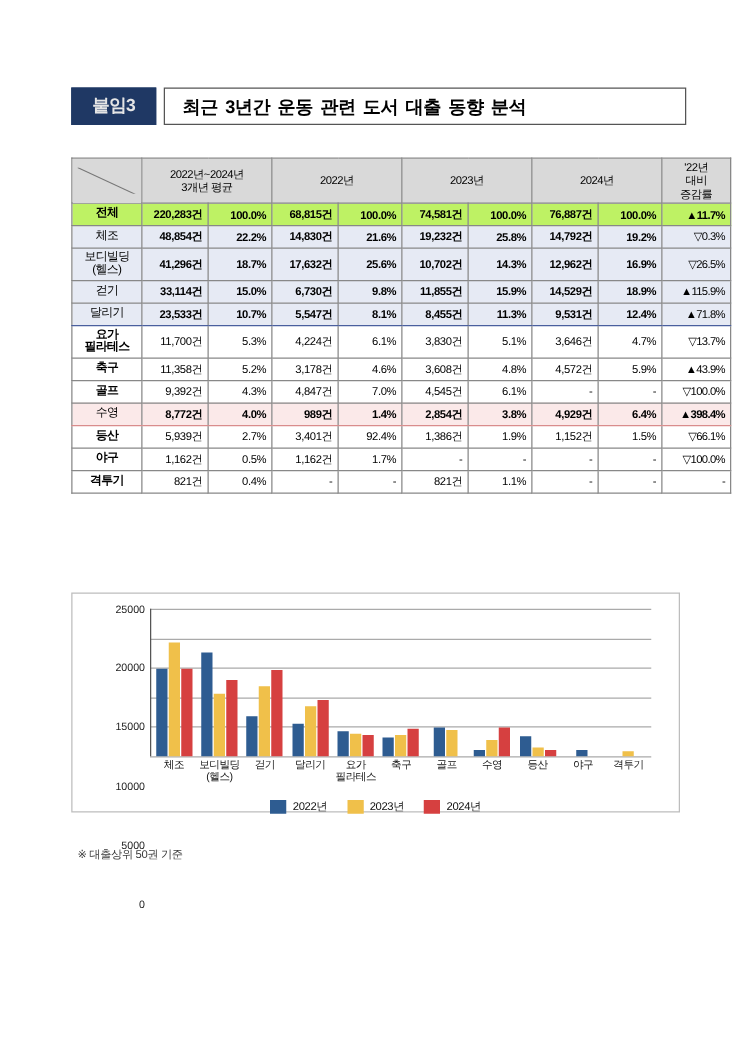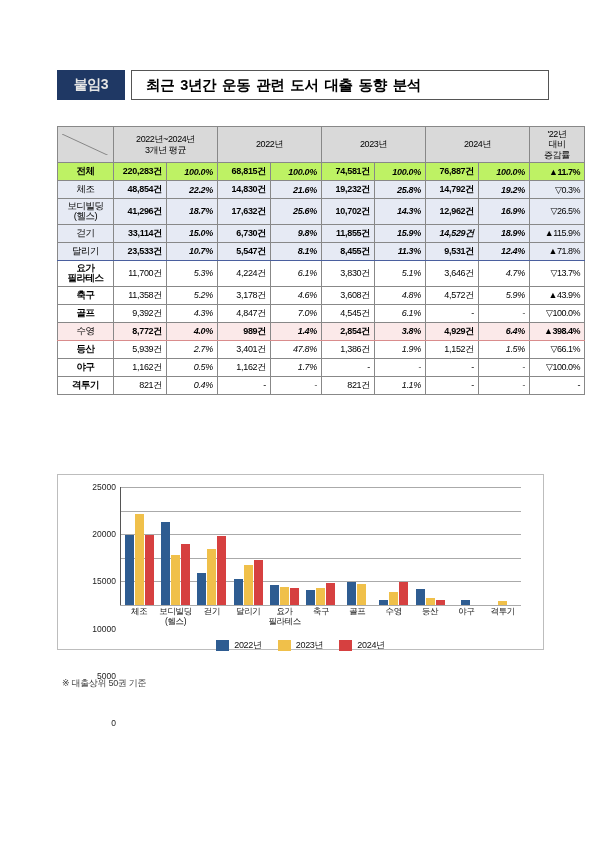--- a/index.html
+++ b/index.html
@@ -97,21 +97,21 @@
   thead .corner svg { display: block; width: 100%; height: 100%; }
 
   td.lbl {
     text-align: center;
     font-weight: bold;
     letter-spacing: -0.5px;
     line-height: 1.1;
     font-size: 9.5px;
   }
   td.num { text-align: right; font-variant-numeric: tabular-nums; letter-spacing: -0.3px; }
-  td.pct { text-align: right; font-variant-numeric: tabular-nums; letter-spacing: -0.3px; font-style: italic; }
+  td.pct { text-align: right; font-variant-numeric: tabular-nums; letter-spacing: -0.3px; }
   td.chg { text-align: right; letter-spacing: -0.5px; font-size: 9px; }
 
   tr.r-total td { background: #bef264; font-weight: bold; }
   tr.r-total td.lbl { font-weight: bold; }
 
   tr.hl-blue td { background: #e6eaf4; }
   tr.hl-blue td.num, tr.hl-blue td.pct { font-weight: bold; }
   tr.hl-blue td.chg { font-weight: normal; }
 
   tr.hl-pink td { background: #fbe9e9; }
@@ -305,21 +305,21 @@
             <td class="chg" style="white-space: pre-line;">▽26.5%</td>
           </tr>
           <tr class="hl-blue">
             <td class="lbl" style="white-space: pre-line;">걷기</td>
             <td class="num" style="white-space: pre-line;">33,114건</td>
             <td class="pct" style="white-space: pre-line;">15.0%</td>
             <td class="num" style="white-space: pre-line;">6,730건</td>
             <td class="pct" style="white-space: pre-line;">9.8%</td>
             <td class="num" style="white-space: pre-line;">11,855건</td>
             <td class="pct" style="white-space: pre-line;">15.9%</td>
-            <td class="num" style="white-space: pre-line; font-style: italic;">14,529건</td>
+            <td class="num" style="white-space: pre-line;">14,529건</td>
             <td class="pct" style="white-space: pre-line;">18.9%</td>
             <td class="chg" style="white-space: pre-line;">▲115.9%</td>
           </tr>
           <tr class="hl-blue band-bot">
             <td class="lbl" style="white-space: pre-line;">달리기</td>
             <td class="num" style="white-space: pre-line;">23,533건</td>
             <td class="pct" style="white-space: pre-line;">10.7%</td>
             <td class="num" style="white-space: pre-line;">5,547건</td>
             <td class="pct" style="white-space: pre-line;">8.1%</td>
             <td class="num" style="white-space: pre-line;">8,455건</td>
@@ -375,21 +375,21 @@
             <td class="pct" style="white-space: pre-line;">3.8%</td>
             <td class="num" style="white-space: pre-line;">4,929건</td>
             <td class="pct" style="white-space: pre-line;">6.4%</td>
             <td class="chg" style="white-space: pre-line;">▲398.4%</td>
           </tr>
           <tr class="plain">
             <td class="lbl" style="white-space: pre-line;">등산</td>
             <td class="num" style="white-space: pre-line;">5,939건</td>
             <td class="pct" style="white-space: pre-line;">2.7%</td>
             <td class="num" style="white-space: pre-line;">3,401건</td>
-            <td class="pct" style="white-space: pre-line;">47.8%</td>
+            <td class="pct" style="white-space: pre-line;">92.4%</td>
             <td class="num" style="white-space: pre-line;">1,386건</td>
             <td class="pct" style="white-space: pre-line;">1.9%</td>
             <td class="num" style="white-space: pre-line;">1,152건</td>
             <td class="pct" style="white-space: pre-line;">1.5%</td>
             <td class="chg" style="white-space: pre-line;">▽66.1%</td>
           </tr>
           <tr class="plain">
             <td class="lbl" style="white-space: pre-line;">야구</td>
             <td class="num" style="white-space: pre-line;">1,162건</td>
             <td class="pct" style="white-space: pre-line;">0.5%</td>

